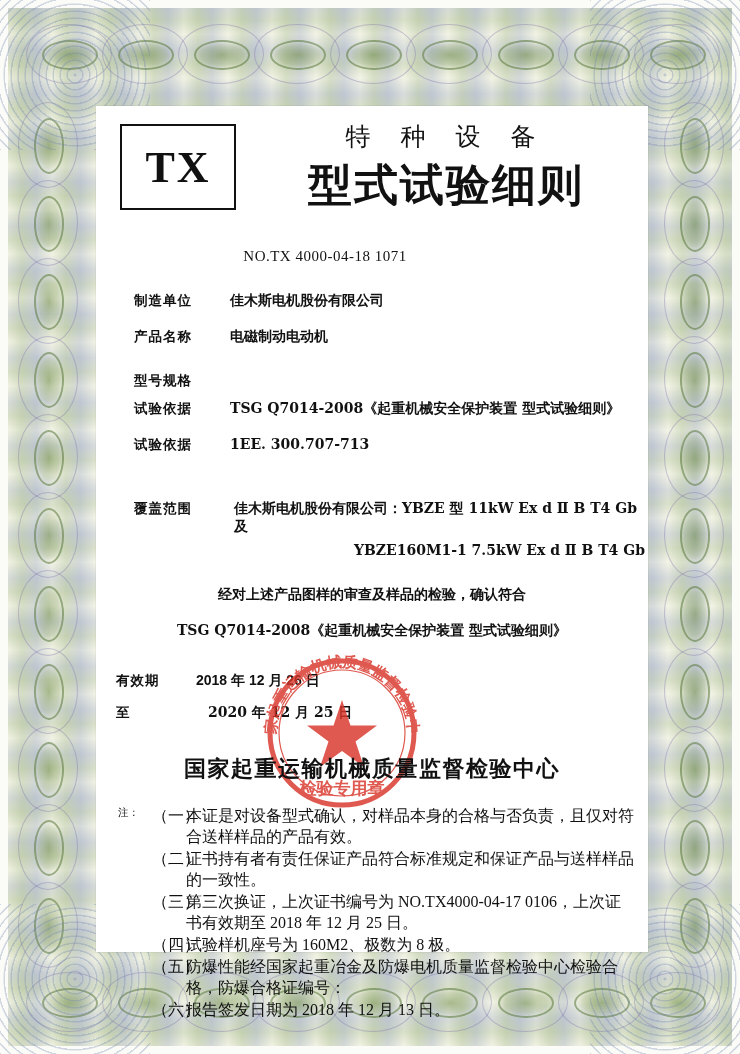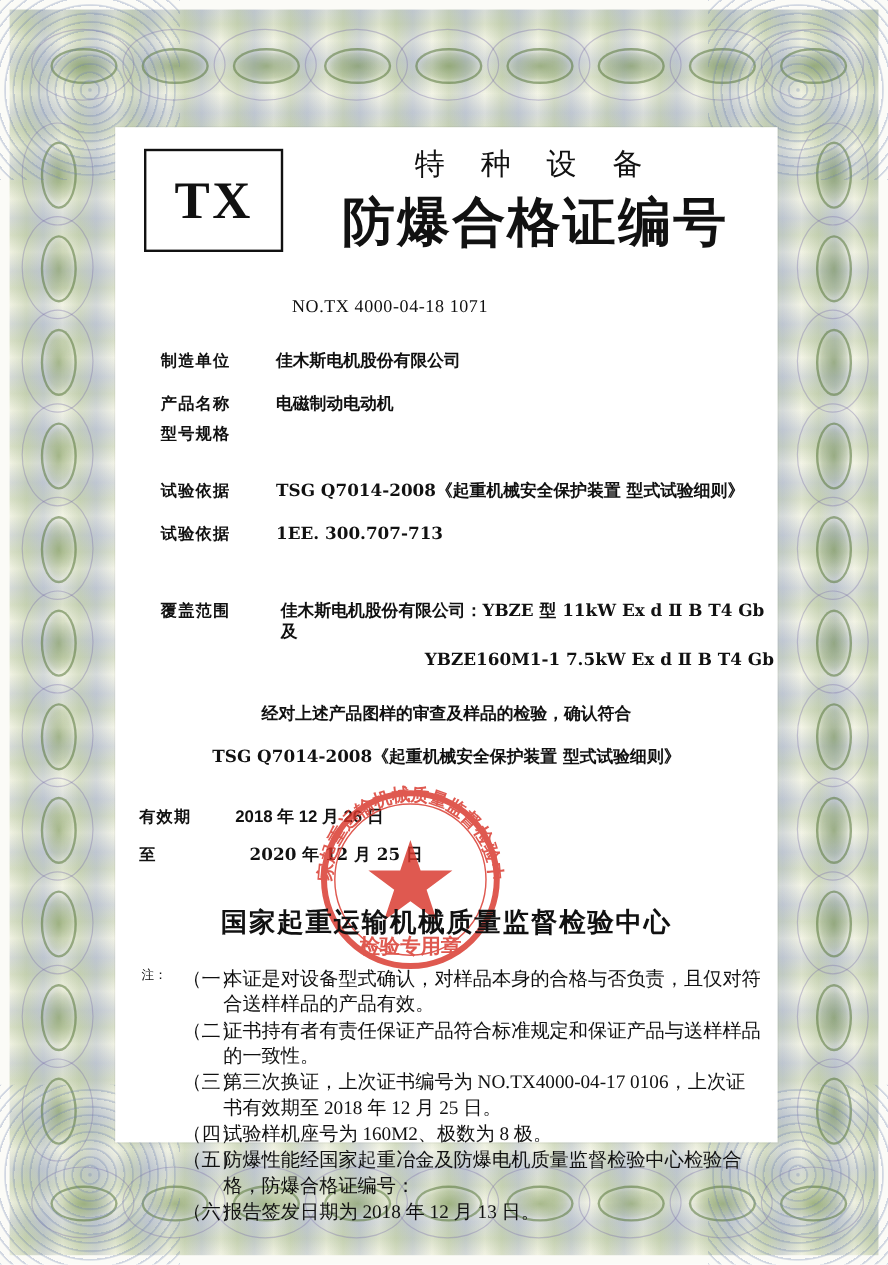--- a/index.html
+++ b/index.html
@@ -101,21 +101,21 @@
   .field .lbl{
     width:96px;flex:none;
     font-family:"DejaVu Sans", sans-serif;
     font-size:13.5px;font-weight:bold;
     letter-spacing:1px;
   }
   .field .val{
     font-family:"DejaVu Serif", serif;
     font-size:14px;font-weight:bold;
   }
-  .f1{top:186px}.f2{top:222px}.f3{top:247px}.f4{top:294px}.f5{top:330px}
+  .f1{top:186px}.f2{top:222px}.f3{top:266px}.f4{top:294px}.f5{top:330px}
   .cover-label{
     position:absolute;left:38px;top:394px;
     font-family:"DejaVu Sans", sans-serif;
     font-size:13.5px;font-weight:bold;letter-spacing:1px;
   }
   .cover-l1{
     position:absolute;left:138px;top:394px;
     font-family:"DejaVu Serif", serif;font-size:14px;font-weight:bold;
   }
   .cover-l2{
@@ -263,21 +263,21 @@
   <div class="corner-web" style="right:0px;top:0px;"></div>
   <div class="corner-web" style="left:0px;bottom:0px;"></div>
   <div class="corner-web" style="right:0px;bottom:0px;"></div>
 
   <div class="inner-white"></div>
 
   <div class="content">
 
     <div class="tx-box">TX</div>
     <div class="title-sub">特 种 设 备</div>
-    <div class="title-main">防爆合格证编号</div>
+    <div class="title-main">型式试验细则</div>
     <div class="cert-no">NO.TX 4000-04-18 1071</div>
 
     <div class="field f2">
       <span class="lbl">产品名称</span>
       <span class="val">电磁制动电动机</span>
     </div>
     <div class="field f1">
       <span class="lbl">制造单位</span>
       <span class="val">佳木斯电机股份有限公司</span>
     </div>

